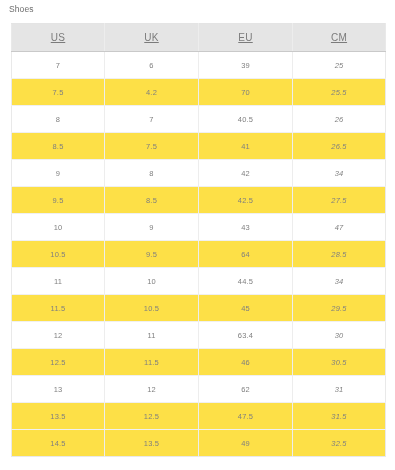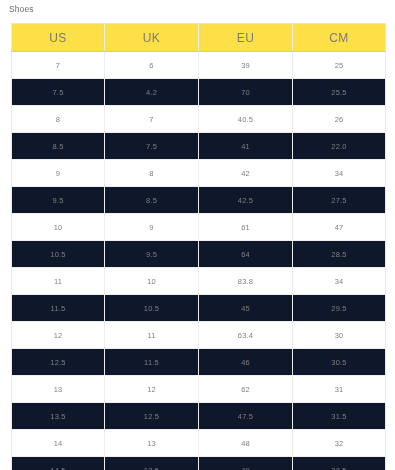--- a/index.html
+++ b/index.html
@@ -44,48 +44,49 @@
     border: 1px solid #e9e9e9;
     border-top: 1px solid #e4e4e4;
   }
   table.size-table col.c-us { width: 93px; }
   table.size-table col.c-uk { width: 94px; }
   table.size-table col.c-eu { width: 94px; }
   table.size-table col.c-cm { width: 93px; }
 
   table.size-table thead th {
     height: 27px;
-    font-size: 12px;
+    font-size: 10px;
     font-weight: normal;
     color: #7b7b7b;
     text-align: center;
     vertical-align: middle;
     letter-spacing: 0.3px;
-    background: #fde047;
+    background: #e5e5e5;
     border-right: 1px solid #ededed;
     border-bottom: 1px solid #c9c9c9;
     padding: 0;
+    text-decoration: underline;
   }
   table.size-table thead th:last-child { border-right: none; }
 
   table.size-table tbody td {
     height: 26px;
     font-size: 7.5px;
     color: #7f7f7f;
     text-align: center;
     vertical-align: middle;
     letter-spacing: 0.2px;
     border-right: 1px solid #ededed;
     border-bottom: 1px solid #f0f0f0;
     padding: 0;
   }
-  table.size-table tbody td:last-child { border-right: none; }
+  table.size-table tbody td:last-child { border-right: none; font-style: italic; }
   table.size-table tbody tr:last-child td { border-bottom: none; }
   table.size-table tbody tr.shaded td {
-    background: #0f172a;
+    background: #fde047;
   }
   table.size-table tbody tr.plain td {
     background: #ffffff;
   }
 </style>
 </head>
 <body>
 
 <div class="page">
 
@@ -123,50 +124,50 @@
           <tr class="plain">
             <td>8</td>
             <td>7</td>
             <td>40.5</td>
             <td>26</td>
           </tr>
           <tr class="shaded">
             <td>8.5</td>
             <td>7.5</td>
             <td>41</td>
-            <td>22.0</td>
+            <td>26.5</td>
           </tr>
           <tr class="plain">
             <td>9</td>
             <td>8</td>
             <td>42</td>
             <td>34</td>
           </tr>
           <tr class="shaded">
             <td>9.5</td>
             <td>8.5</td>
             <td>42.5</td>
             <td>27.5</td>
           </tr>
           <tr class="plain">
             <td>10</td>
             <td>9</td>
-            <td>61</td>
+            <td>43</td>
             <td>47</td>
           </tr>
           <tr class="shaded">
             <td>10.5</td>
             <td>9.5</td>
             <td>64</td>
             <td>28.5</td>
           </tr>
           <tr class="plain">
             <td>11</td>
             <td>10</td>
-            <td>83.8</td>
+            <td>44.5</td>
             <td>34</td>
           </tr>
           <tr class="shaded">
             <td>11.5</td>
             <td>10.5</td>
             <td>45</td>
             <td>29.5</td>
           </tr>
           <tr class="plain">
             <td>12</td>
@@ -185,26 +186,20 @@
             <td>12</td>
             <td>62</td>
             <td>31</td>
           </tr>
           <tr class="shaded">
             <td>13.5</td>
             <td>12.5</td>
             <td>47.5</td>
             <td>31.5</td>
           </tr>
-          <tr class="plain">
-            <td>14</td>
-            <td>13</td>
-            <td>48</td>
-            <td>32</td>
-          </tr>
           <tr class="shaded">
             <td>14.5</td>
             <td>13.5</td>
             <td>49</td>
             <td>32.5</td>
           </tr>
         </tbody>
     </table>
   </div>
 

